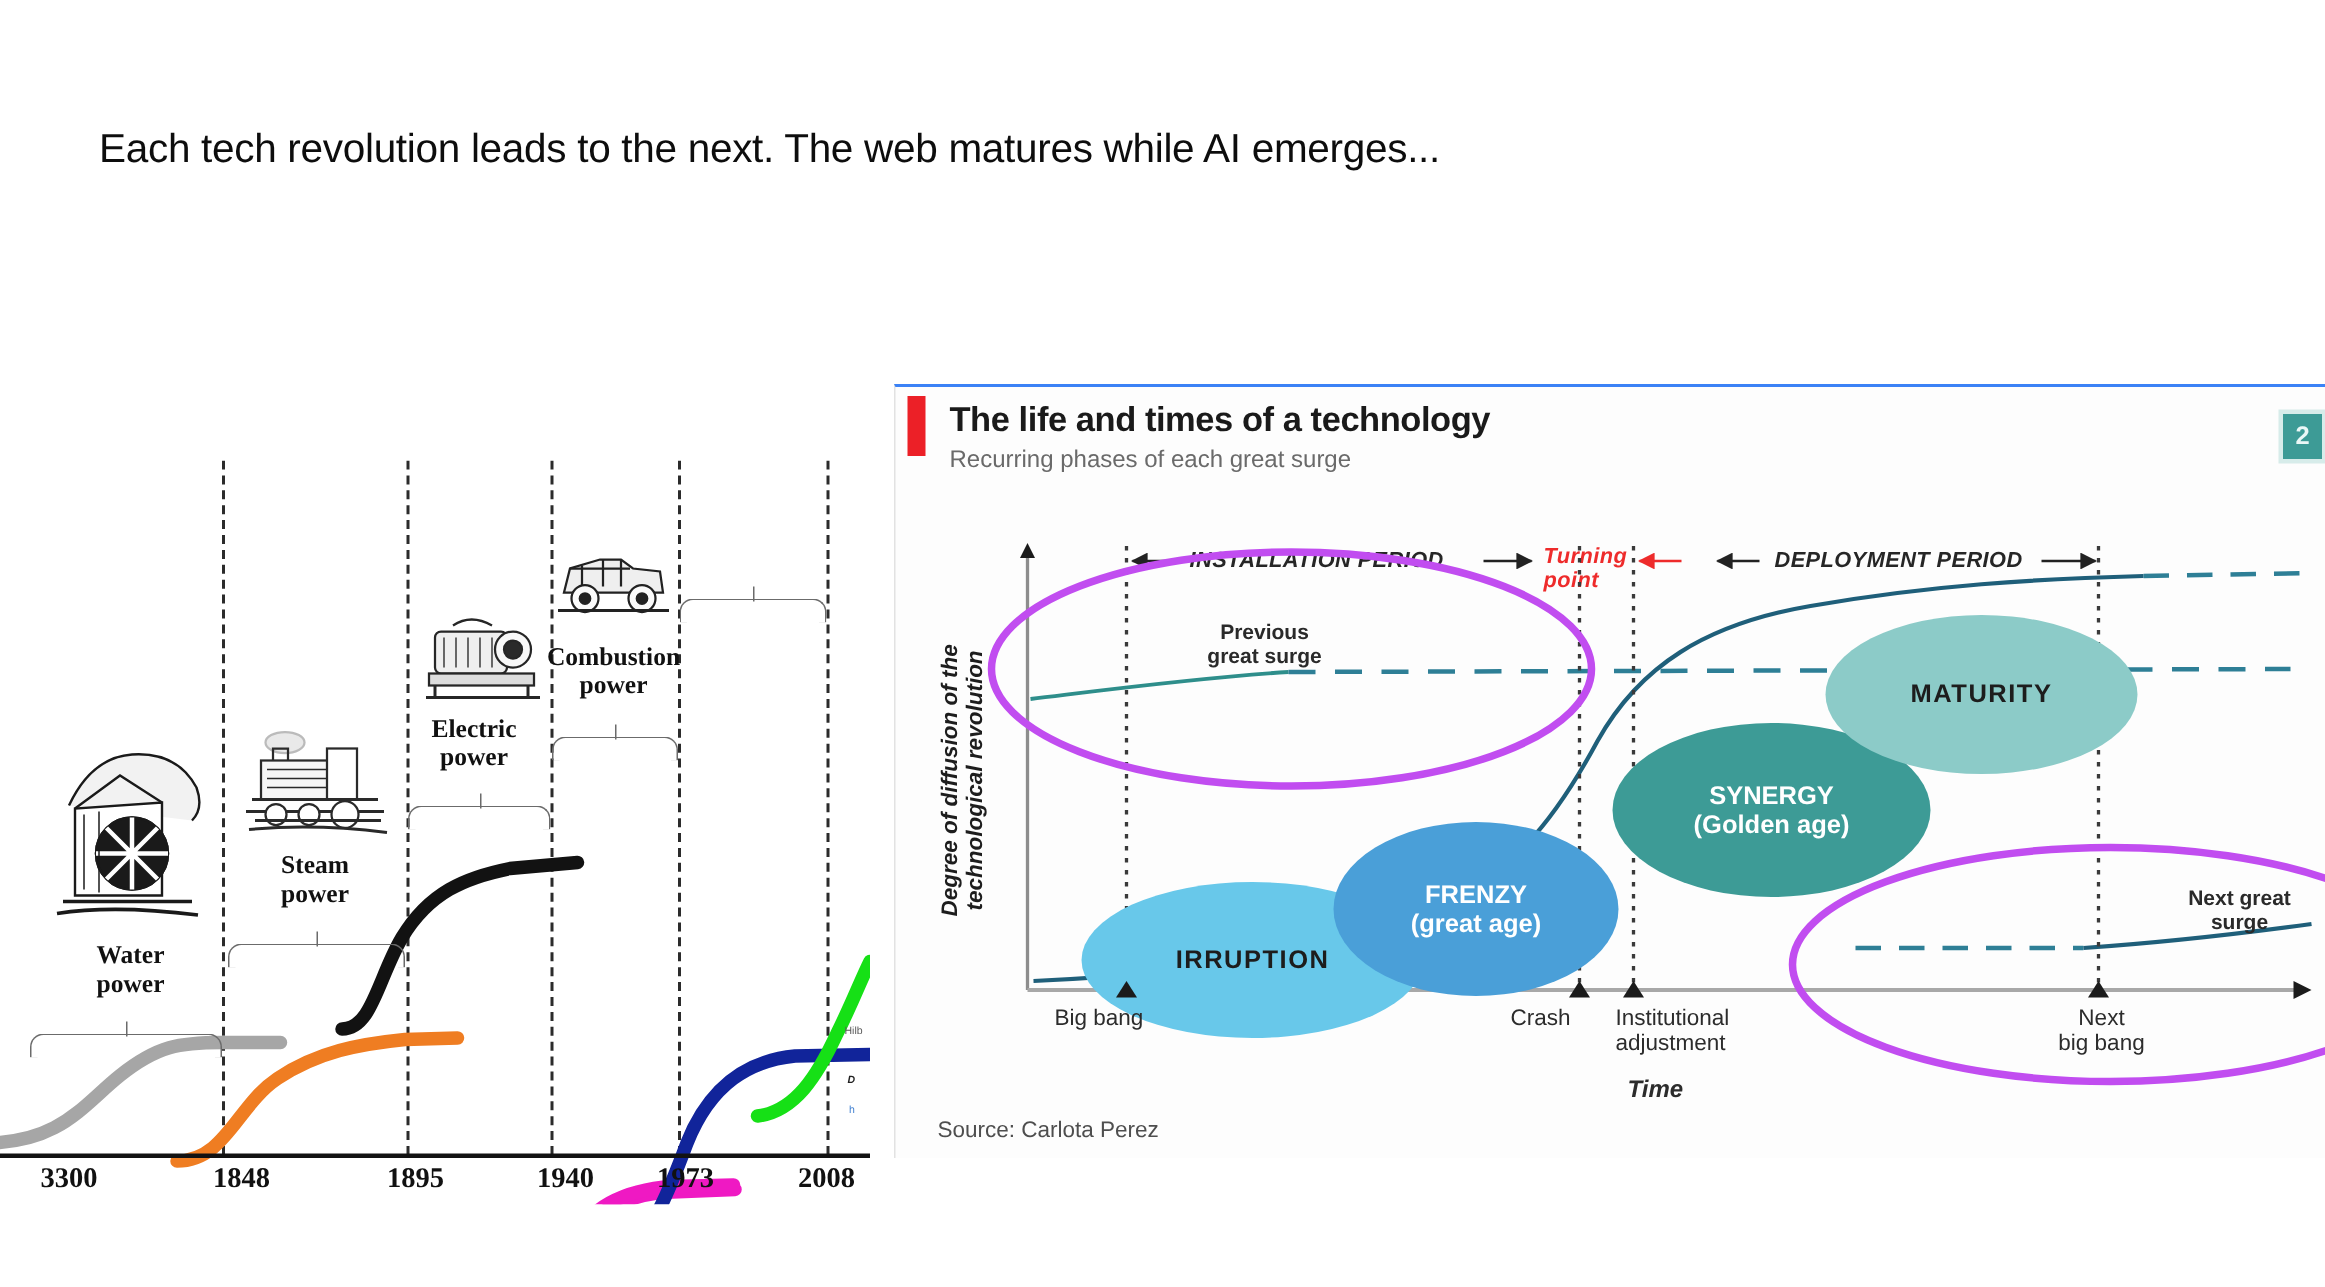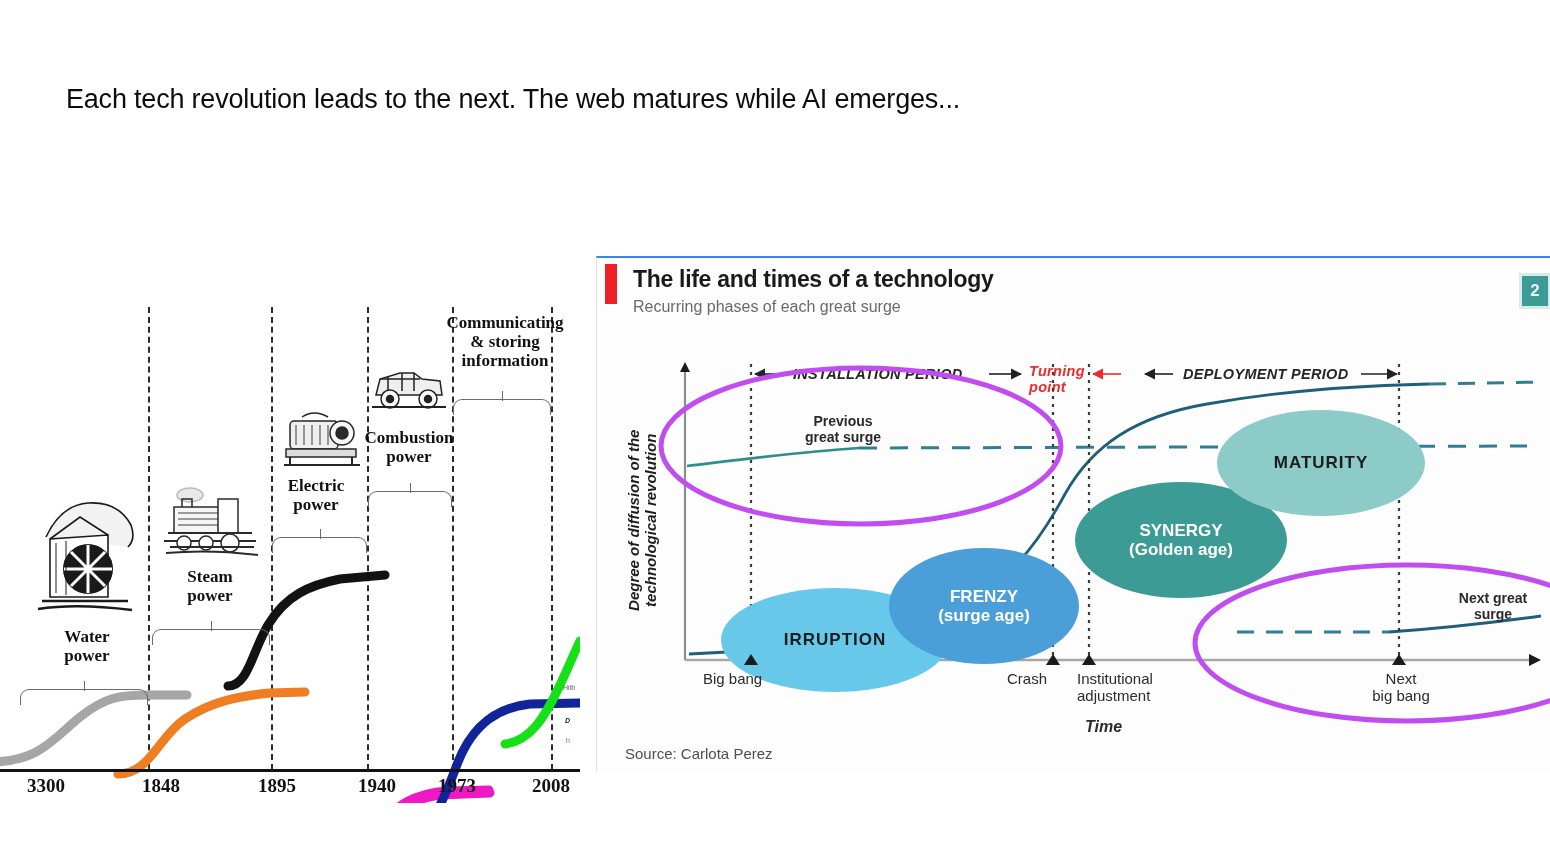--- a/index.html
+++ b/index.html
@@ -298,23 +298,20 @@
       <div class="brace" style="left:152px; top:322px; width:118px"></div>
 
       <div class="era-label" style="left:260px; top:169px; width:112px">Electric
 power</div>
       <div class="brace" style="left:272px; top:230px; width:95px"></div>
 
       <div class="era-label" style="left:362px; top:121px; width:94px">Combustion
 power</div>
       <div class="brace" style="left:368px; top:184px; width:84px"></div>
 
-      <div class="era-label" style="left:437px; top:6px; width:136px">Communicating
-&amp; storing
-information</div>
       <div class="brace" style="left:453px; top:92px; width:98px"></div>
 
       <div class="tinytext" style="left:563px; top:377px">Hilb</div>
       <div class="tinytext it" style="left:565px; top:410px">D</div>
       <div class="tinytext lk" style="left:566px; top:430px">h</div>
     </div>
   </div>
 
   <div id="right-fig">
 
@@ -373,21 +370,21 @@
       <line x1="492" y1="106" x2="492" y2="400" stroke="#3a3a3a" stroke-width="2.2" stroke-dasharray="3 5"></line>
       <line x1="802" y1="106" x2="802" y2="400" stroke="#3a3a3a" stroke-width="2.2" stroke-dasharray="3 5"></line>
 
       <ellipse cx="264" cy="188" rx="200" ry="78" fill="none" stroke="#c14df0" stroke-width="5"></ellipse>
       <ellipse cx="810" cy="385" rx="212" ry="78" fill="none" stroke="#c14df0" stroke-width="5"></ellipse>
     </svg>
 
     <div class="phase-bubble" style="left:124px; top:330px; width:228px; height:104px; background:#68c8ea; color:#1d1d1d; font-size:17px; letter-spacing:1px;">IRRUPTION</div>
 
     <div class="phase-bubble" style="left:292px; top:290px; width:190px; height:116px; background:#4a9fd8; color:#ffffff; font-size:17px;">FRENZY
-(surge age)</div>
+(great age)</div>
 
     <div class="phase-bubble" style="left:478px; top:224px; width:212px; height:116px; background:#3d9b96; color:#ffffff; font-size:17px;">SYNERGY
 (Golden age)</div>
 
     <div class="phase-bubble" style="left:620px; top:152px; width:208px; height:106px; background:#8ccbc8; color:#1d1d1d; font-size:17px; letter-spacing:1px;">MATURITY</div>
 
     <div class="surge-note" style="left:176px; top:155px; width:140px">Previous
 great surge</div>
     <div class="surge-note" style="left:836px; top:332px; width:120px">Next great
 surge</div>

